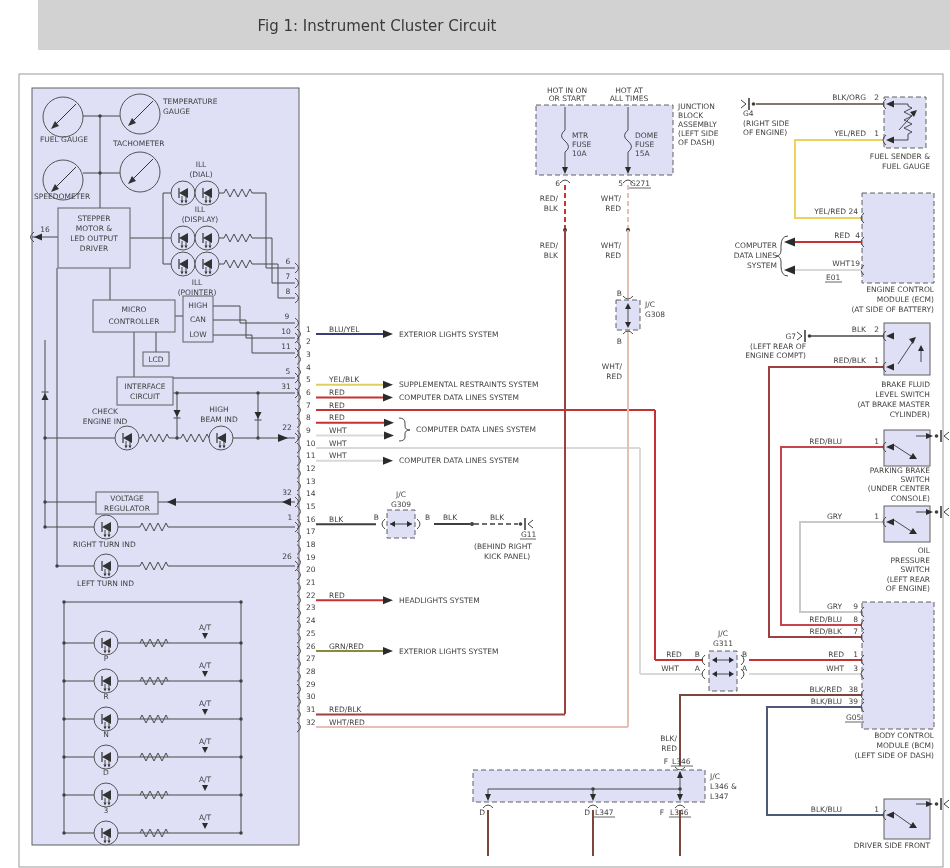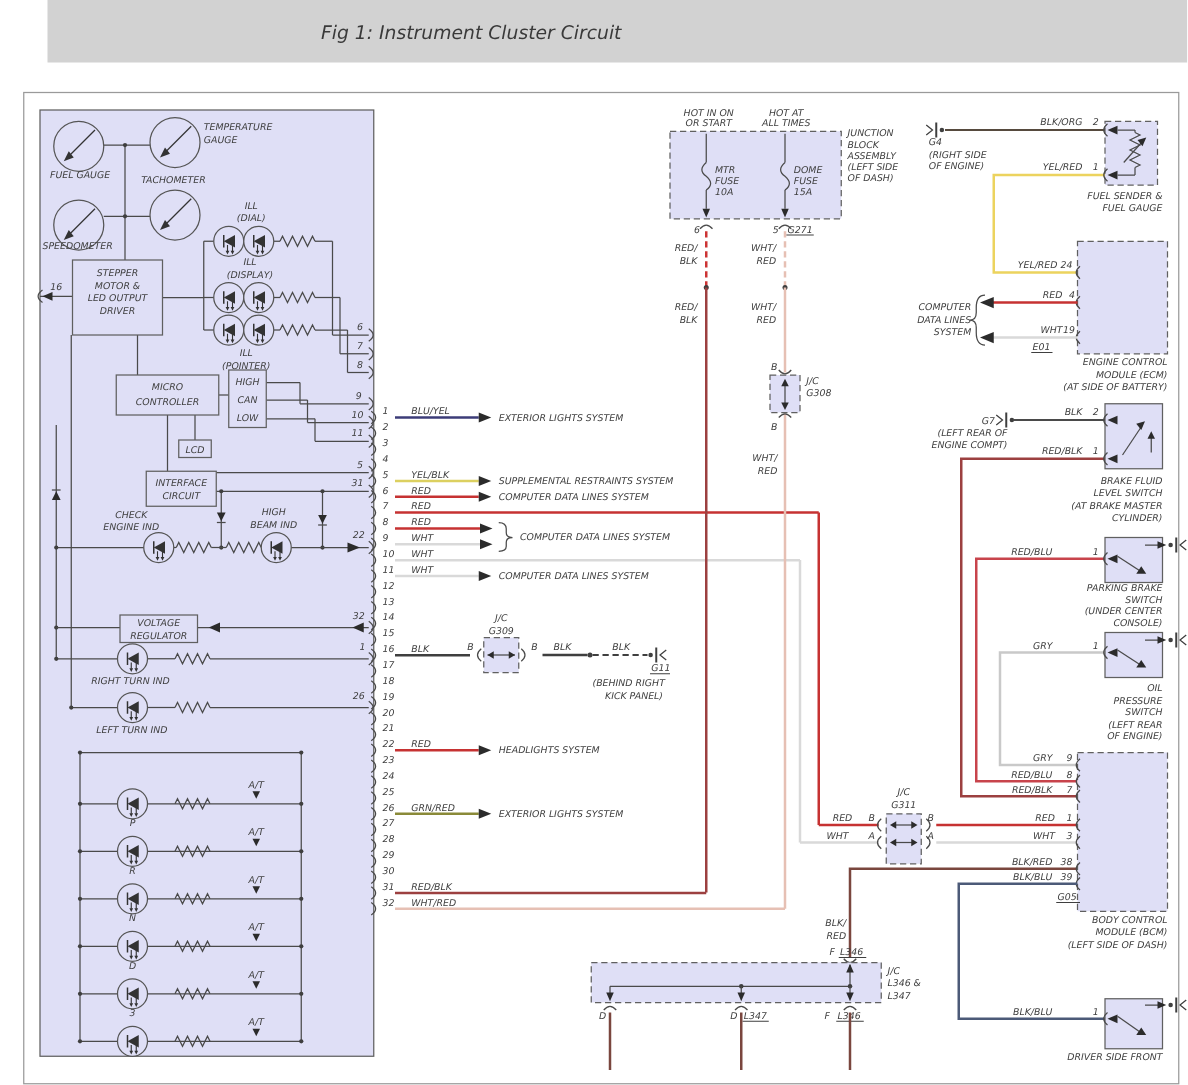--- a/index.html
+++ b/index.html
@@ -1,17 +1,17 @@
 <!DOCTYPE html>
 <html><head>
 <meta charset="utf-8">
 <style>
   html,body{margin:0;padding:0;background:#fff;}
   .stage{position:relative;width:950px;height:868px;background:#fff;overflow:hidden;
-         font-family:"DejaVu Sans",sans-serif;font-style:italic;}
+         font-family:"DejaVu Sans",sans-serif;}
   svg{display:block;}
   .w{stroke:#4a4a4a;stroke-width:1;fill:none;}
   .lbl{font-family:"DejaVu Sans",sans-serif;font-size:7.5px;fill:#3f3f3f;}
   .mid{text-anchor:middle;}
   .end{text-anchor:end;}
   .title{font-family:"DejaVu Sans",sans-serif;font-size:15px;fill:#3a3a3a;}
   .box{fill:#dfdff6;stroke:#606060;stroke-width:1;}
   .dbox{fill:#dfdff6;stroke:#606060;stroke-width:1;stroke-dasharray:5 3;}
   .dot{fill:#3f3f3f;stroke:none;}
   .ah{fill:#2b2b2b;stroke:none;}

